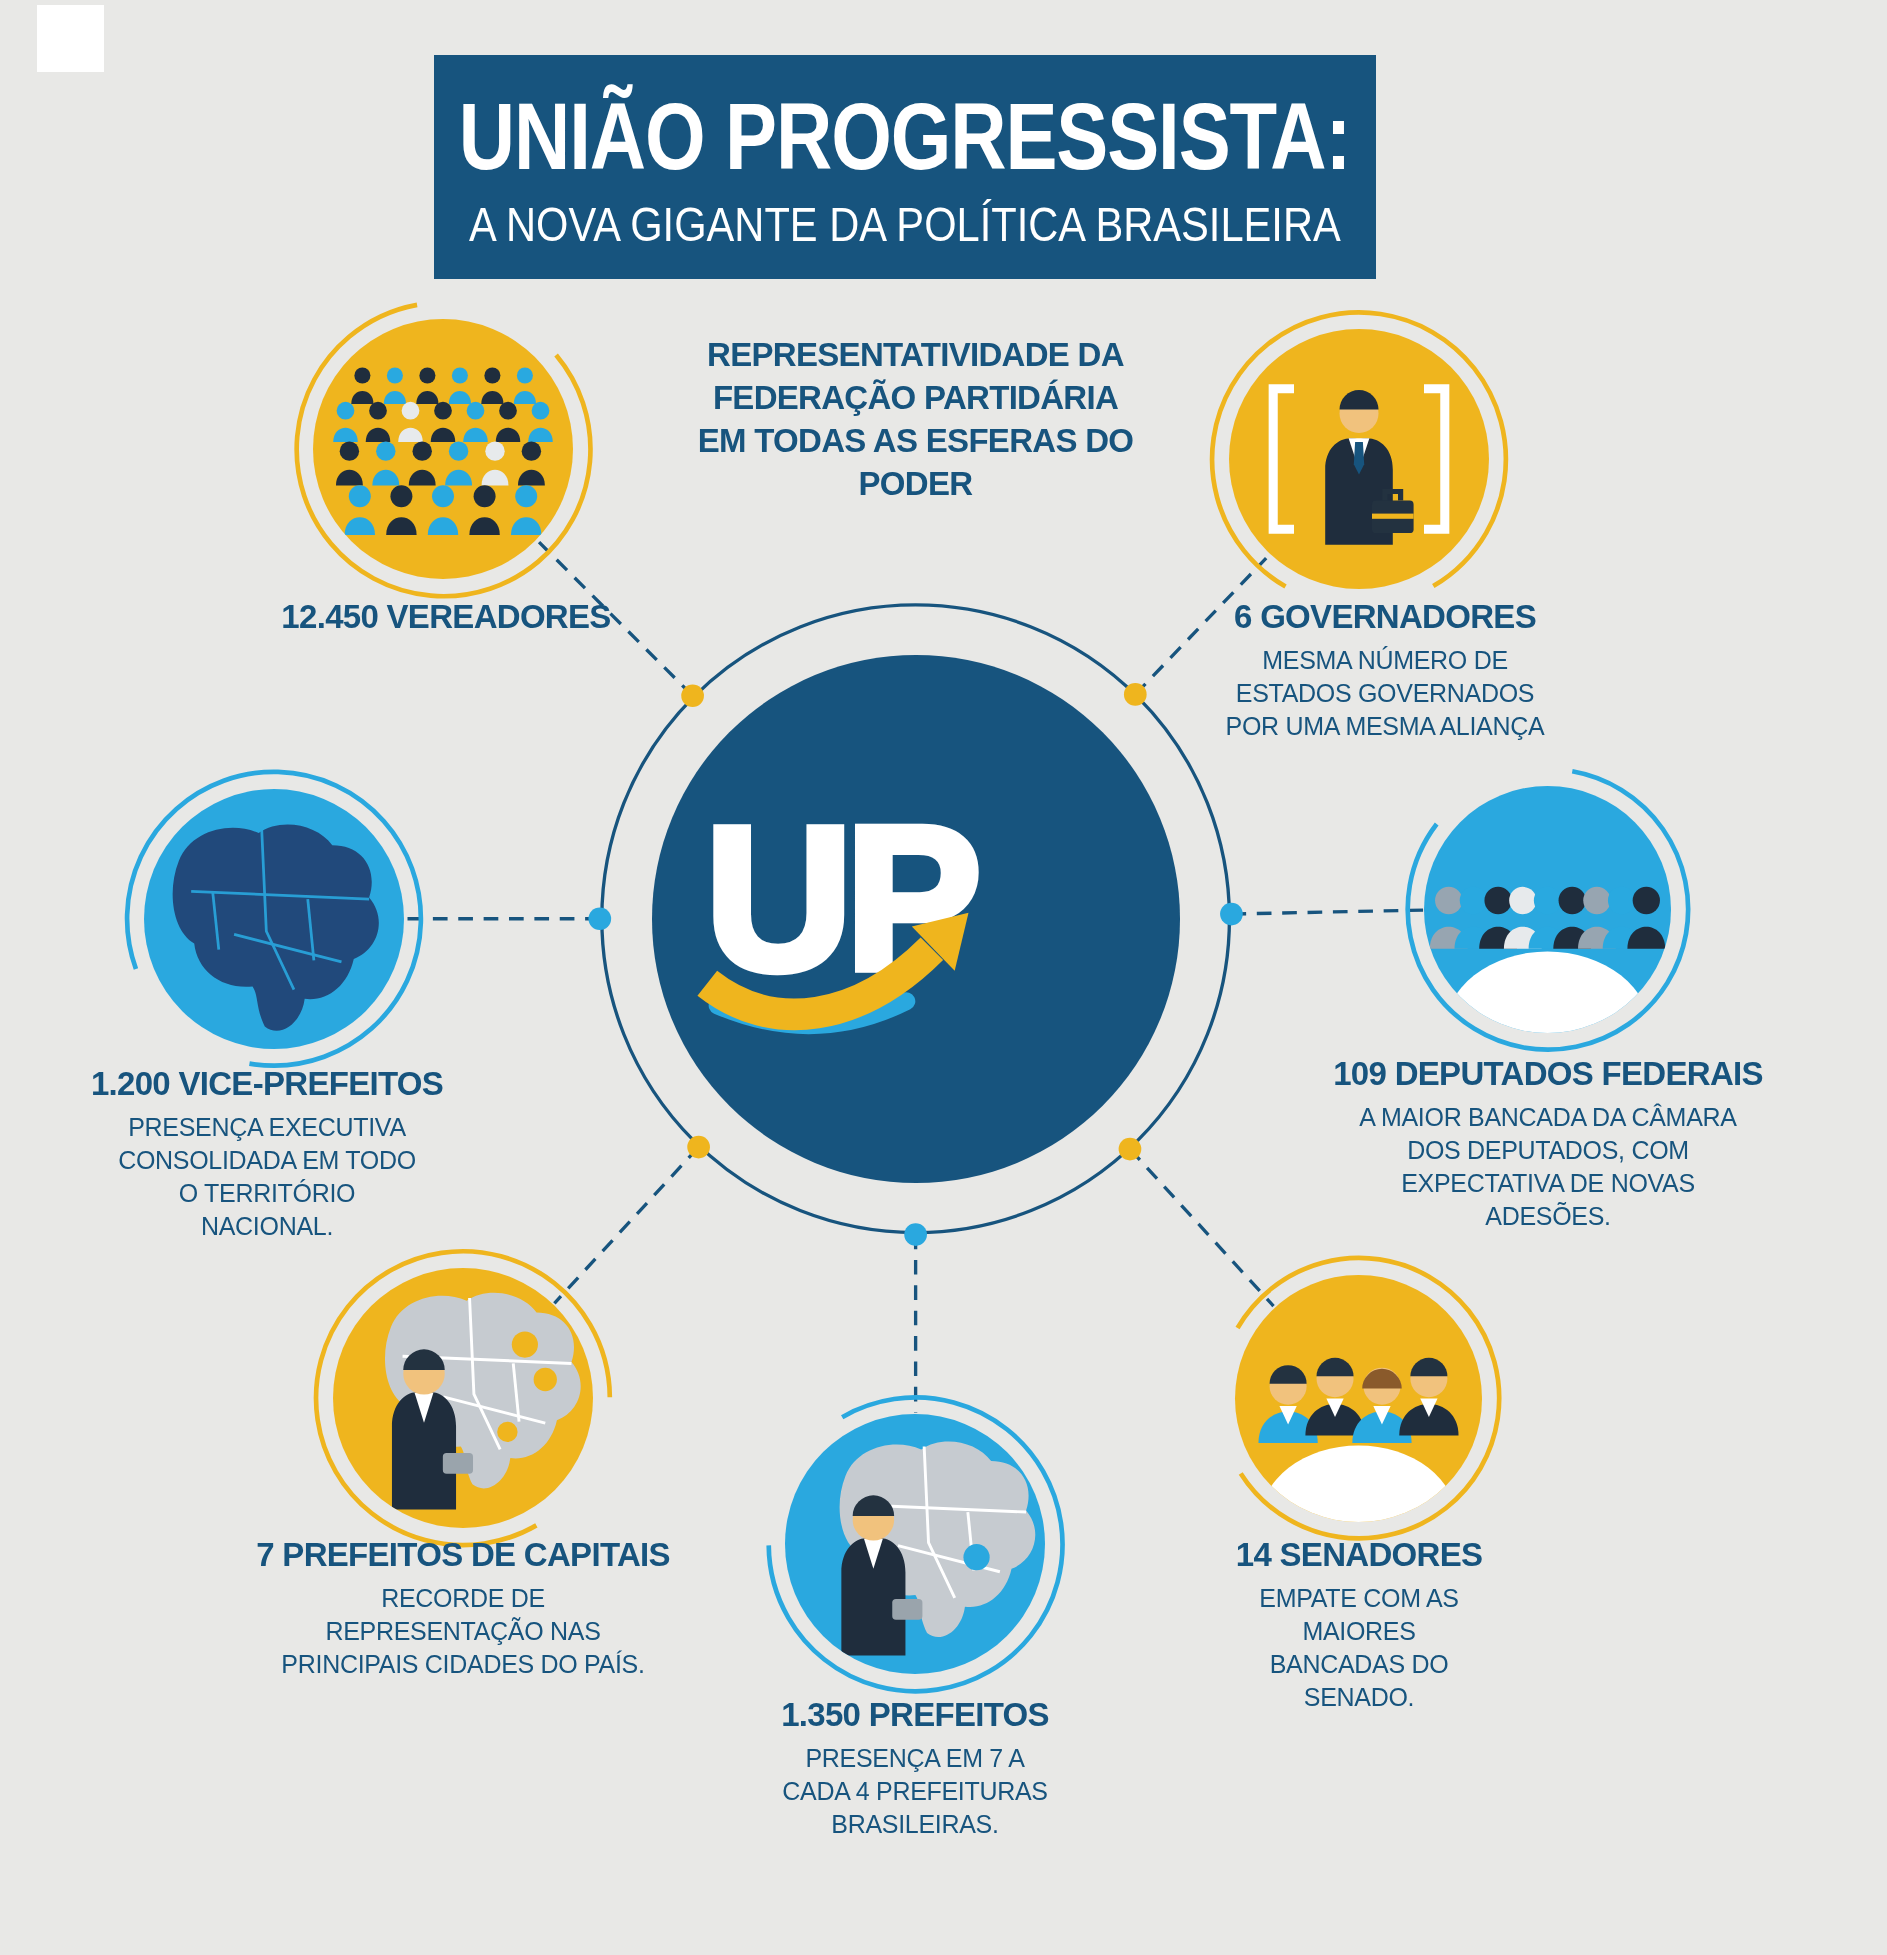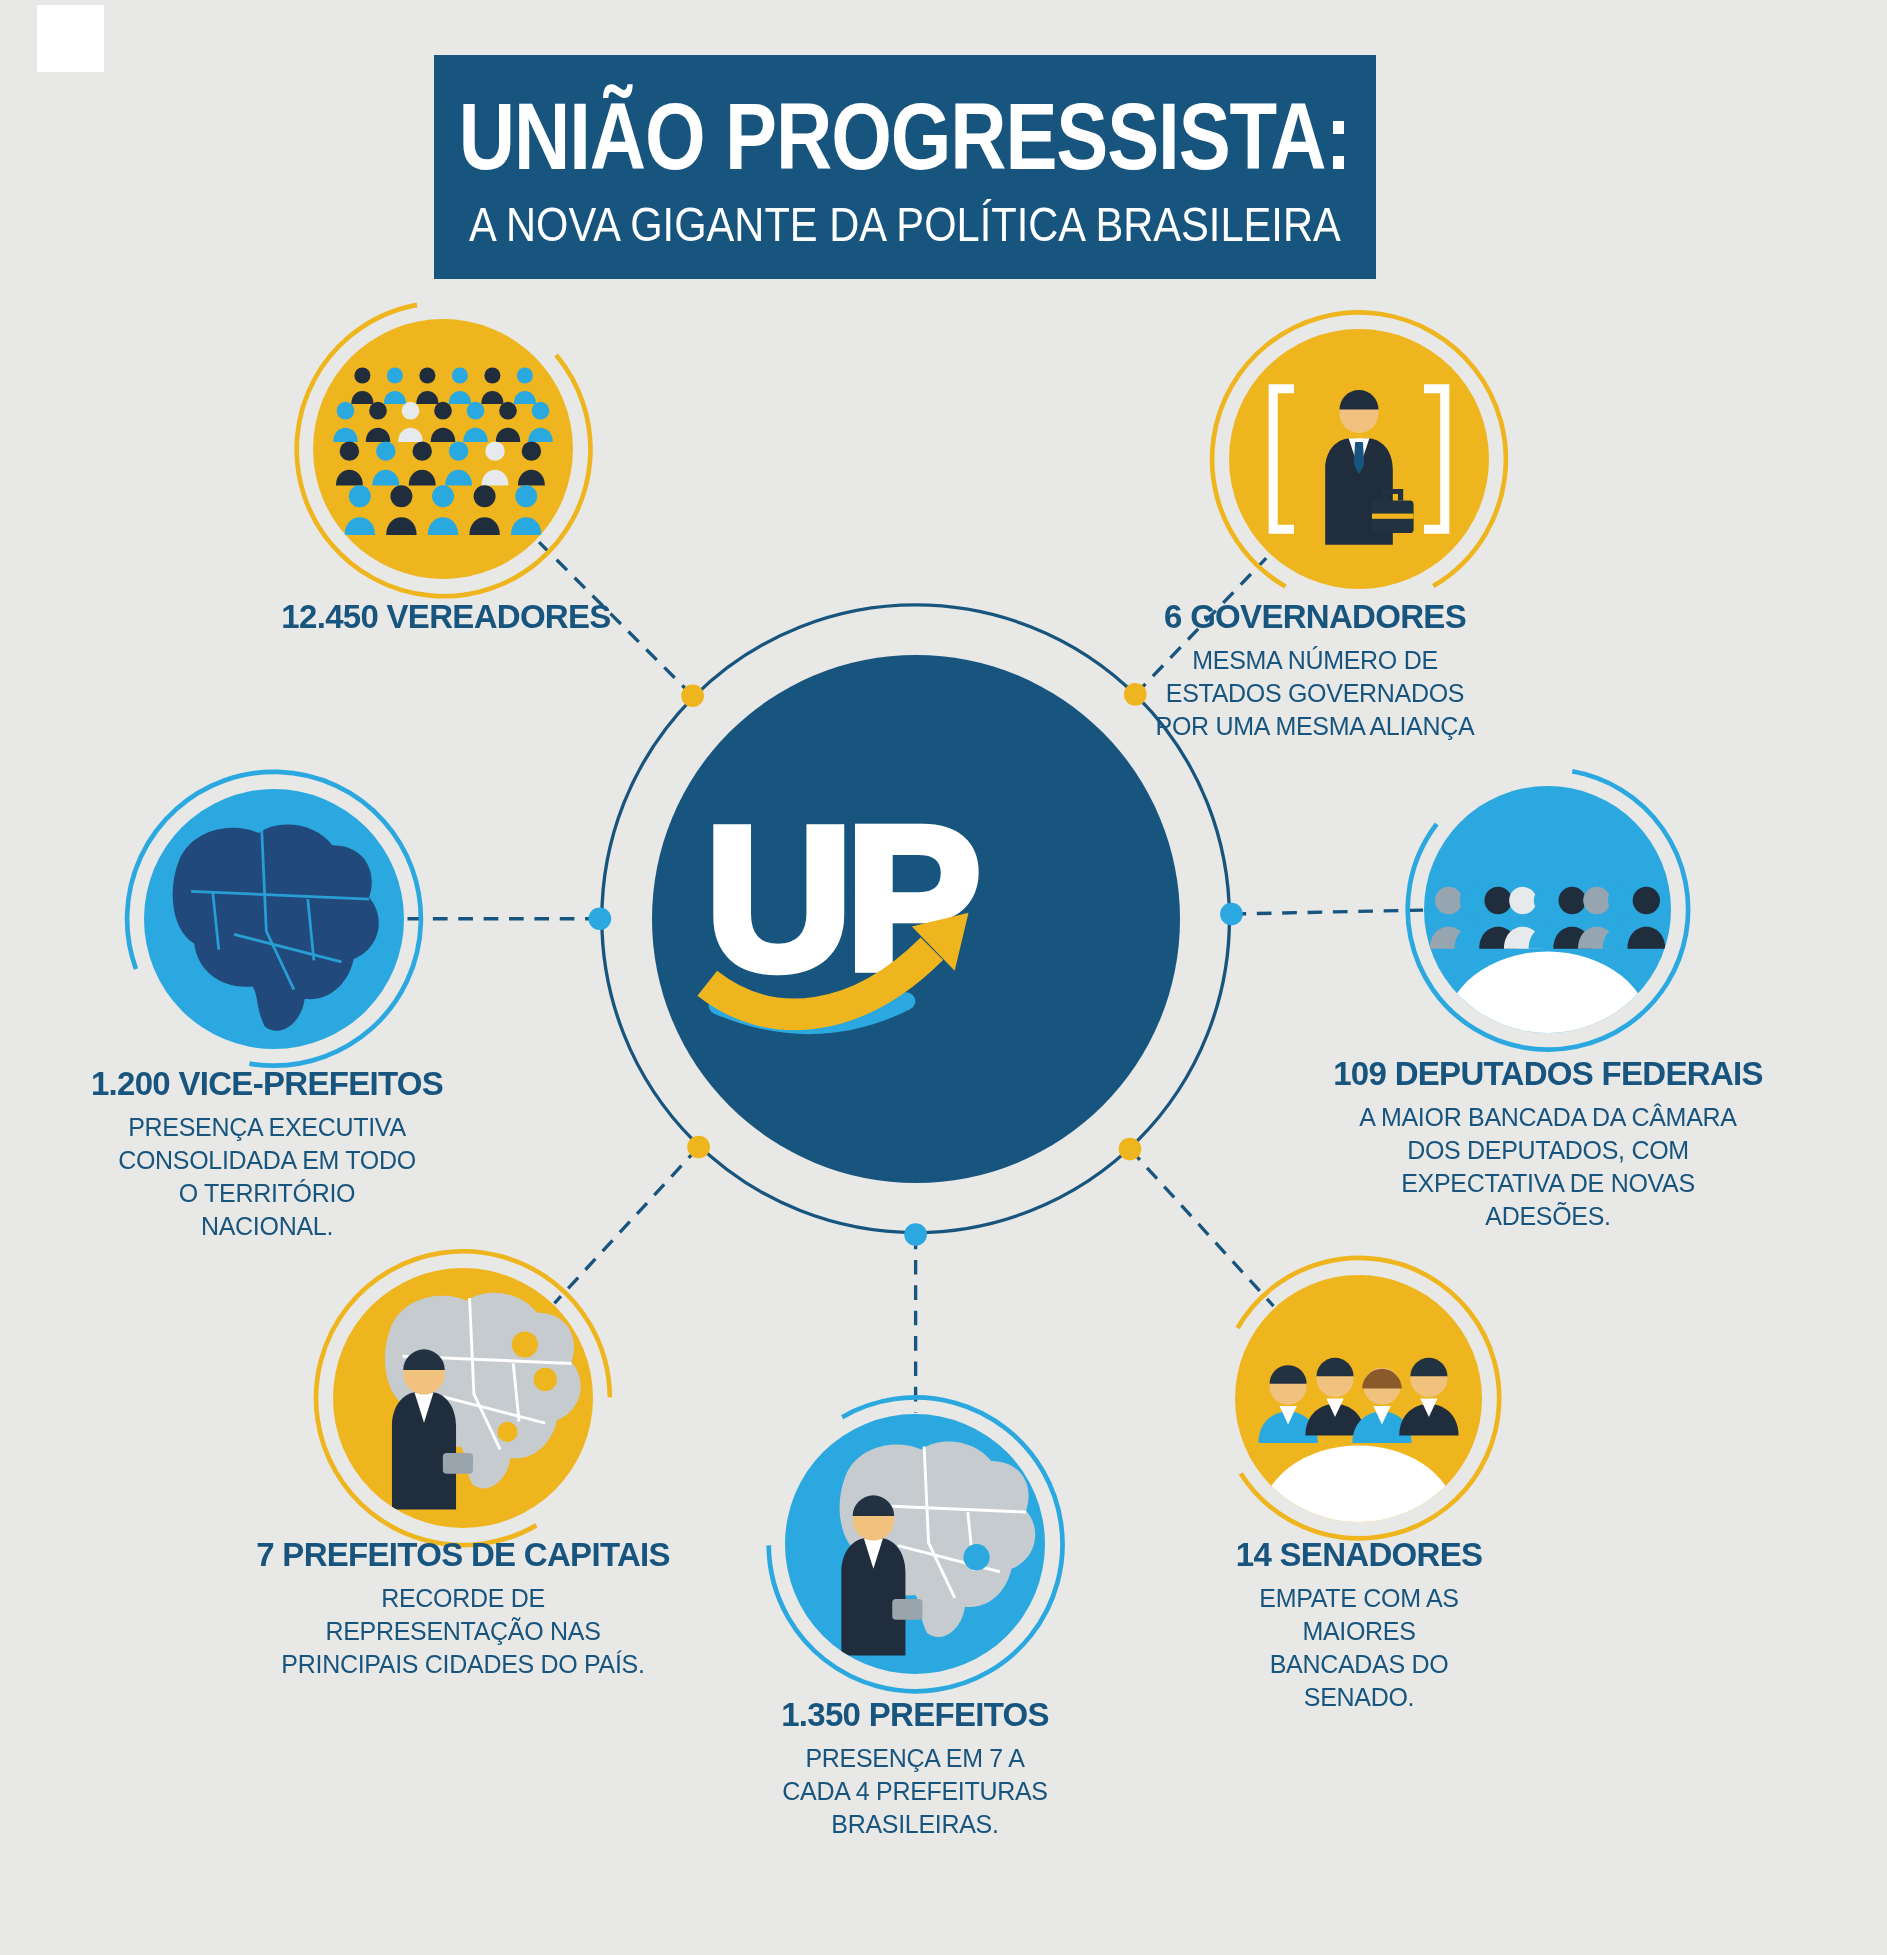--- a/index.html
+++ b/index.html
@@ -88,20 +88,21 @@
       <circle cx="1692" cy="1721" r="17" fill="#EFB51E"></circle>
       <circle cx="1371" cy="1849" r="17" fill="#2AA8DF"></circle>
     </g>
   </svg>
 
   <header class="banner">
     <h1>UNIÃO PROGRESSISTA:</h1>
     <h2>A NOVA GIGANTE DA POLÍTICA BRASILEIRA</h2>
   </header>
 
+  <div class="intro">REPRESENTATIVIDADE DA FEDERAÇÃO PARTIDÁRIA EM TODAS AS ESFERAS DO PODER</div>
 
   <div class="hub">
     <svg width="387" height="314" viewBox="0 0 560 454">
       <text x="272" y="300" text-anchor="middle" font-size="295" font-weight="bold" fill="#FFFFFF" stroke="#FFFFFF" stroke-width="12" paint-order="stroke" letter-spacing="-10" font-family="Liberation Sans, DejaVu Sans, sans-serif">UP</text>
       <path d="M 95 352 Q 235 412 368 346" stroke="#2AA8DF" stroke-width="26" fill="none" stroke-linecap="round"></path>
       <path d="M 80 320 C 175 395 300 375 405 270" stroke="#EFB51E" stroke-width="46" fill="none"></path>
       <polygon points="458,218 438,302 376,238" fill="#EFB51E"></polygon>
     </svg>
   </div>
 
@@ -252,21 +253,21 @@
         <path d="M -11 -30 A 11 11 0 0 1 11 -30 Z" fill="#233240"></path>
         <rect x="10" y="14" width="16" height="11" rx="2" fill="#9AA4AC"></rect>
       </g>
     </svg>
   </div>
 
   <div class="stat" style="left:179px;top:598px;width:534px">
     <h3>12.450 VEREADORES</h3>
   </div>
 
-  <div class="stat" style="left:1048px;top:598px;width:534px">
+  <div class="stat" style="left:1118px;top:598px;width:534px">
     <h3>6 GOVERNADORES</h3>
     <p style="max-width:337px">MESMA NÚMERO DE ESTADOS GOVERNADOS POR UMA MESMA ALIANÇA</p>
   </div>
 
   <div class="stat" style="left:0px;top:1065px;width:534px">
     <h3>1.200 VICE-PREFEITOS</h3>
     <p style="max-width:311px">PRESENÇA EXECUTIVA CONSOLIDADA EM TODO O TERRITÓRIO NACIONAL.</p>
   </div>
 
   <div class="stat" style="left:1281px;top:1055px;width:534px">

